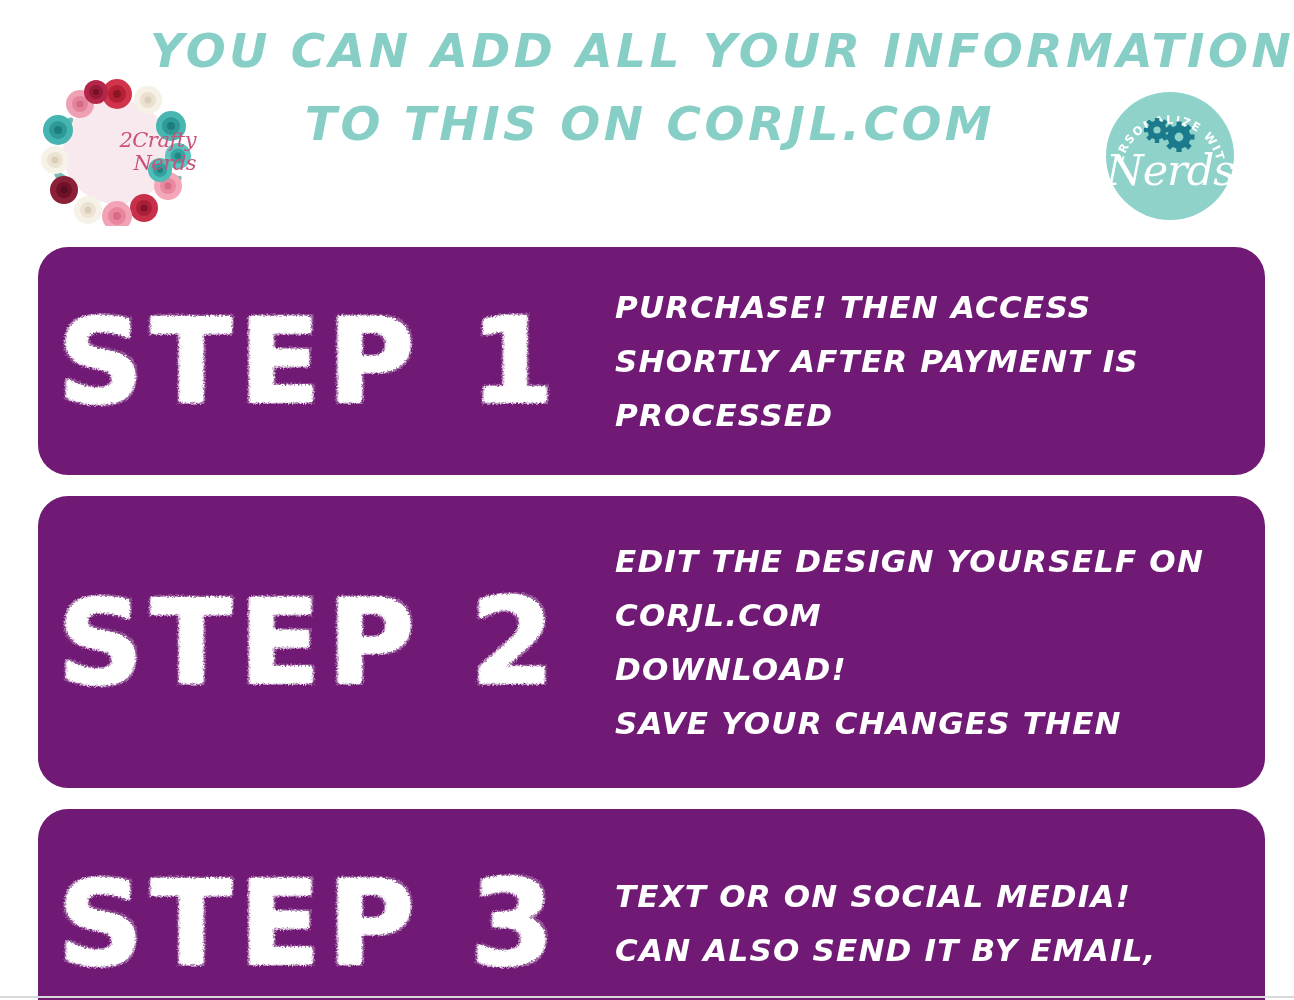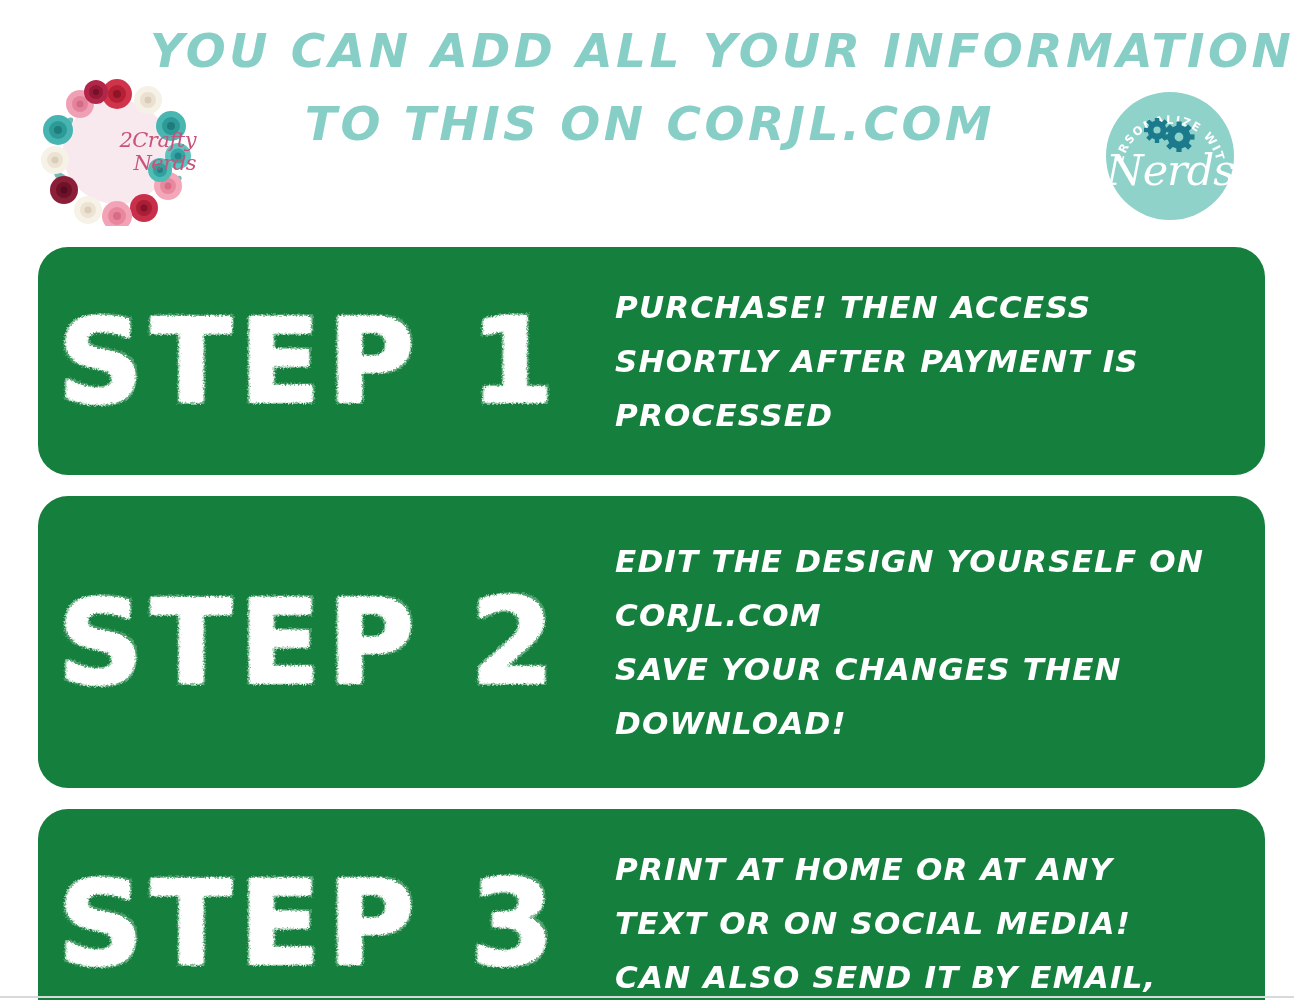--- a/index.html
+++ b/index.html
@@ -124,21 +124,21 @@
   
   .cards {
     position: absolute;
     left: 38px;
     top: 247px;
     width: 1227px;
   }
   .card {
     position: relative;
     width: 1227px;
-    background: #15803d;
+    background: #701a75;
     border-radius: 30px;
     margin-bottom: 21px;
     display: flex;
     align-items: center;
     box-sizing: border-box;
   }
   .card.c1 { height: 228px; }
   .card.c2 { height: 292px; }
   .card.c3 { height: 228px; }
 
@@ -387,32 +387,31 @@
     </div>
 
     <div class="card c2">
       <div class="step-label">
         <span class="step-word">STEP</span>
         <span class="step-num">2</span>
       </div>
       <div class="step-desc">
         <span class="desc-line">EDIT THE DESIGN YOURSELF ON</span>
         <span class="desc-line">CORJL.COM</span>
+        <span class="desc-line">DOWNLOAD!</span>
         <span class="desc-line">SAVE YOUR CHANGES THEN</span>
-        <span class="desc-line">DOWNLOAD!</span>
       </div>
     </div>
 
     <div class="card c3">
       <div class="step-label">
         <span class="step-word">STEP</span>
         <span class="step-num">3</span>
       </div>
       <div class="step-desc">
-        <span class="desc-line">PRINT AT HOME OR AT ANY</span>
         <span class="desc-line">TEXT OR ON SOCIAL MEDIA!</span>
         <span class="desc-line">CAN ALSO SEND IT BY EMAIL,</span>
       </div>
     </div>
 
   </div>
 
   <div class="bottom-rule"></div>
 
 </div>

